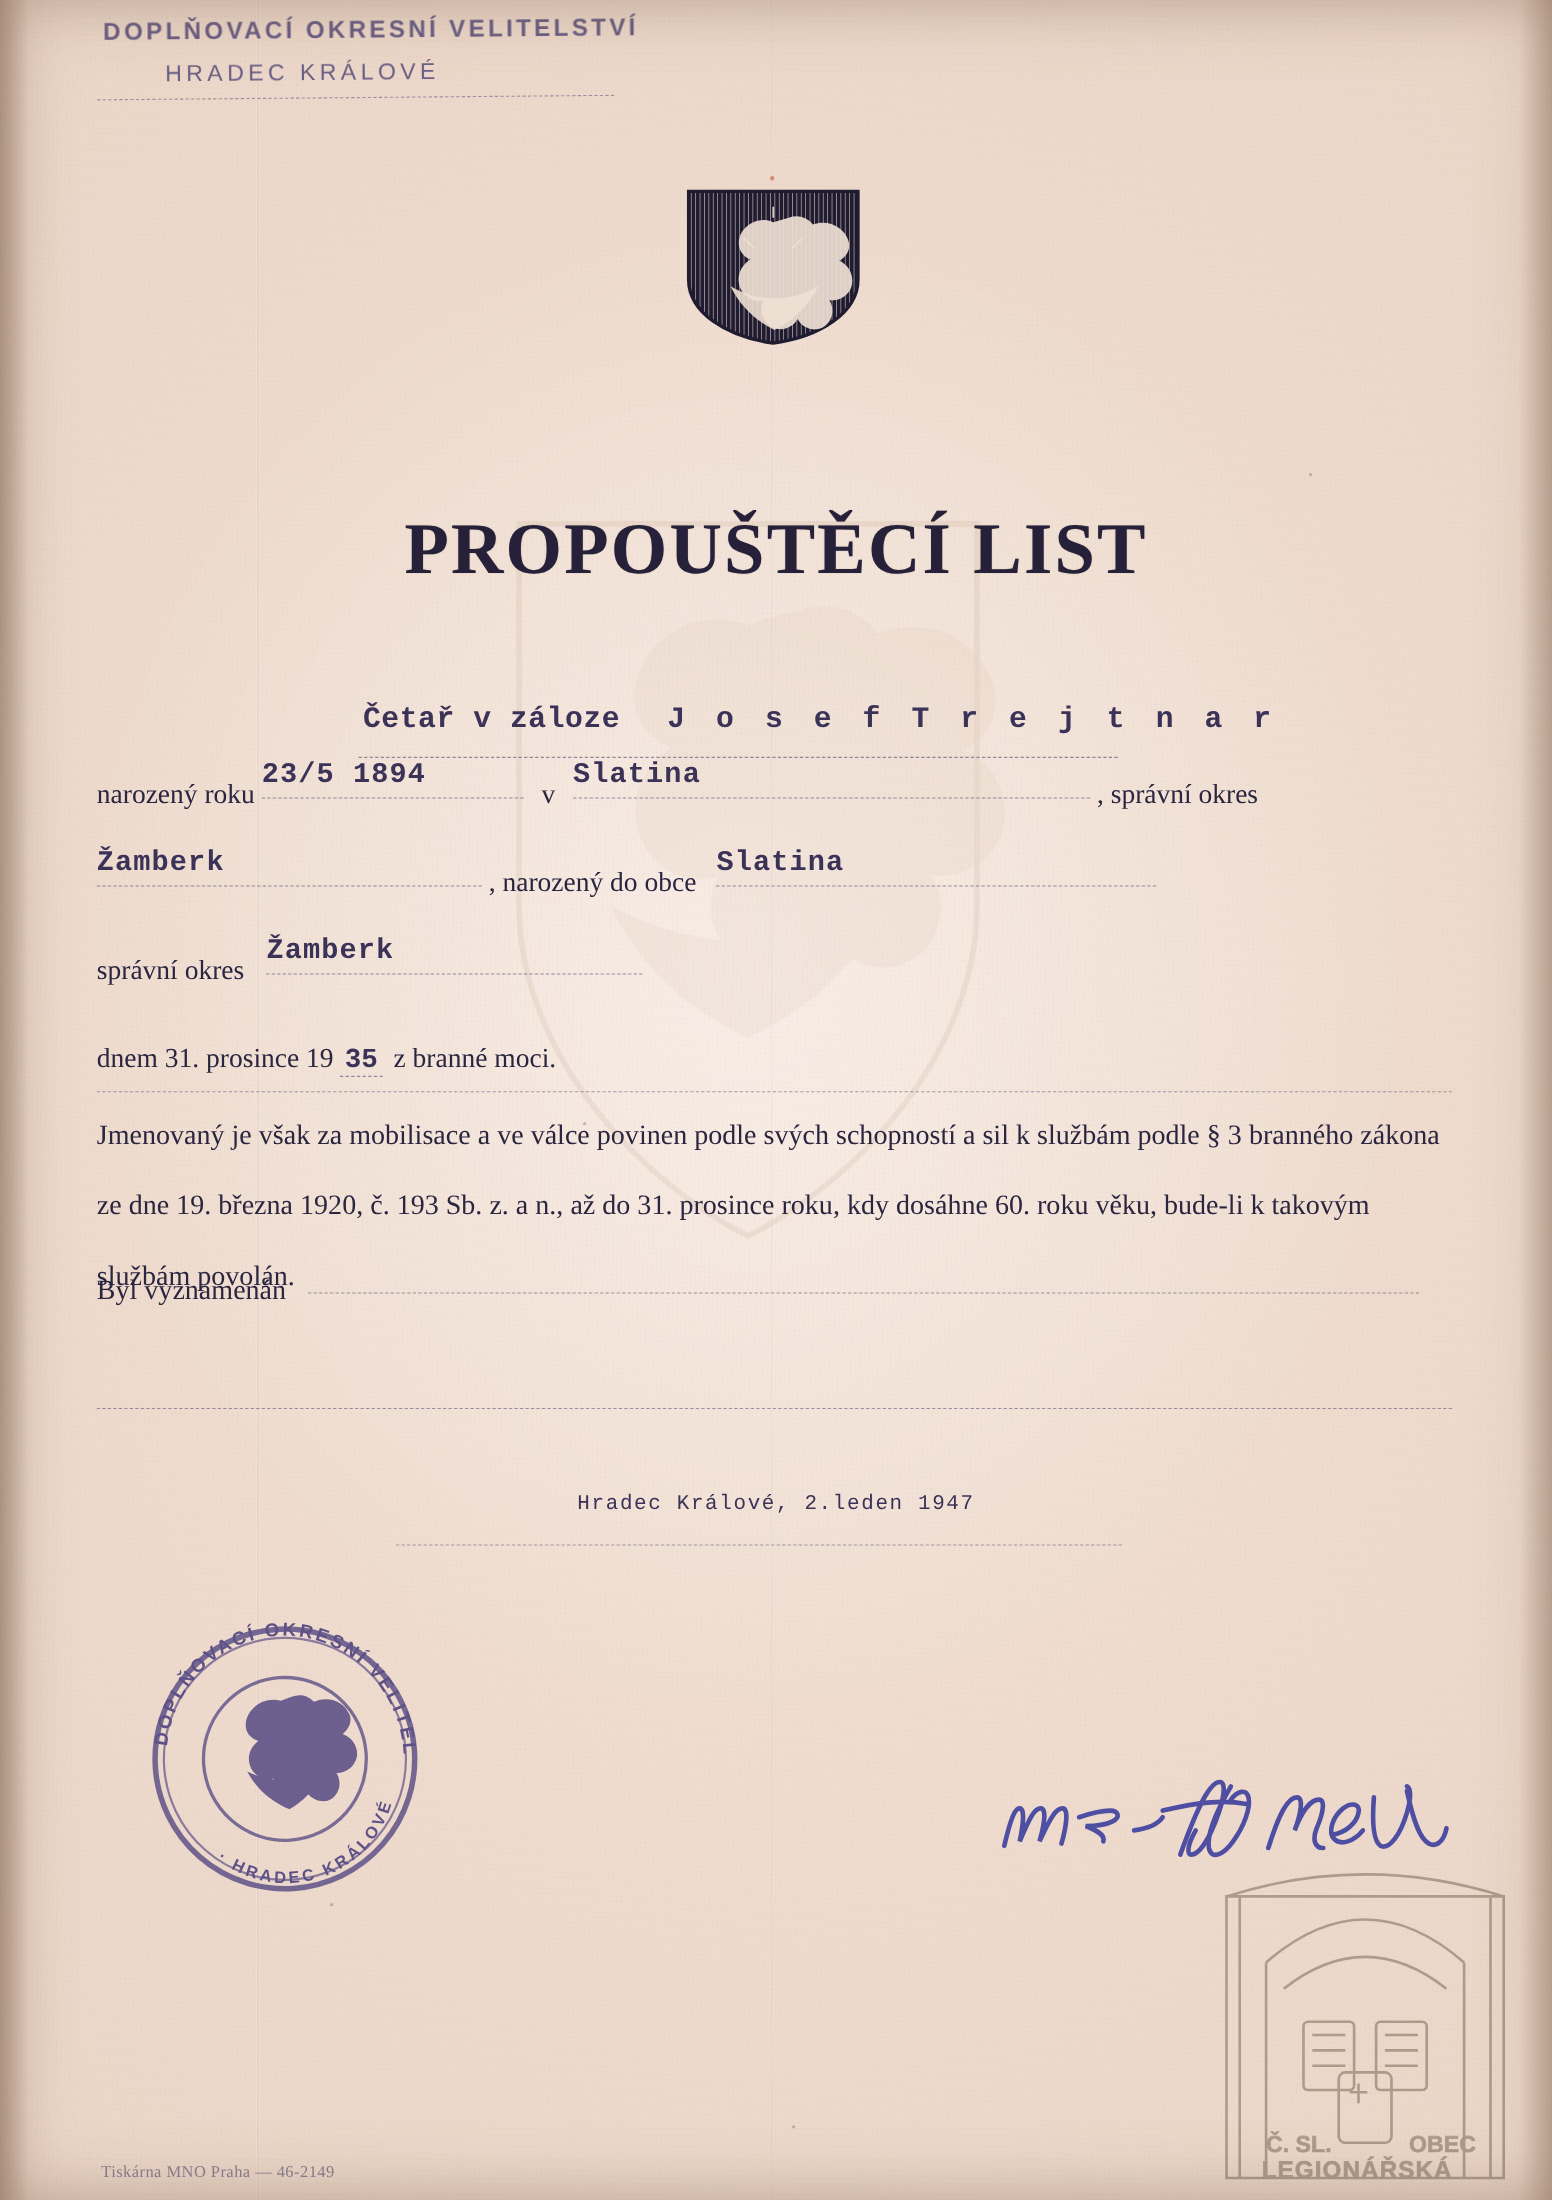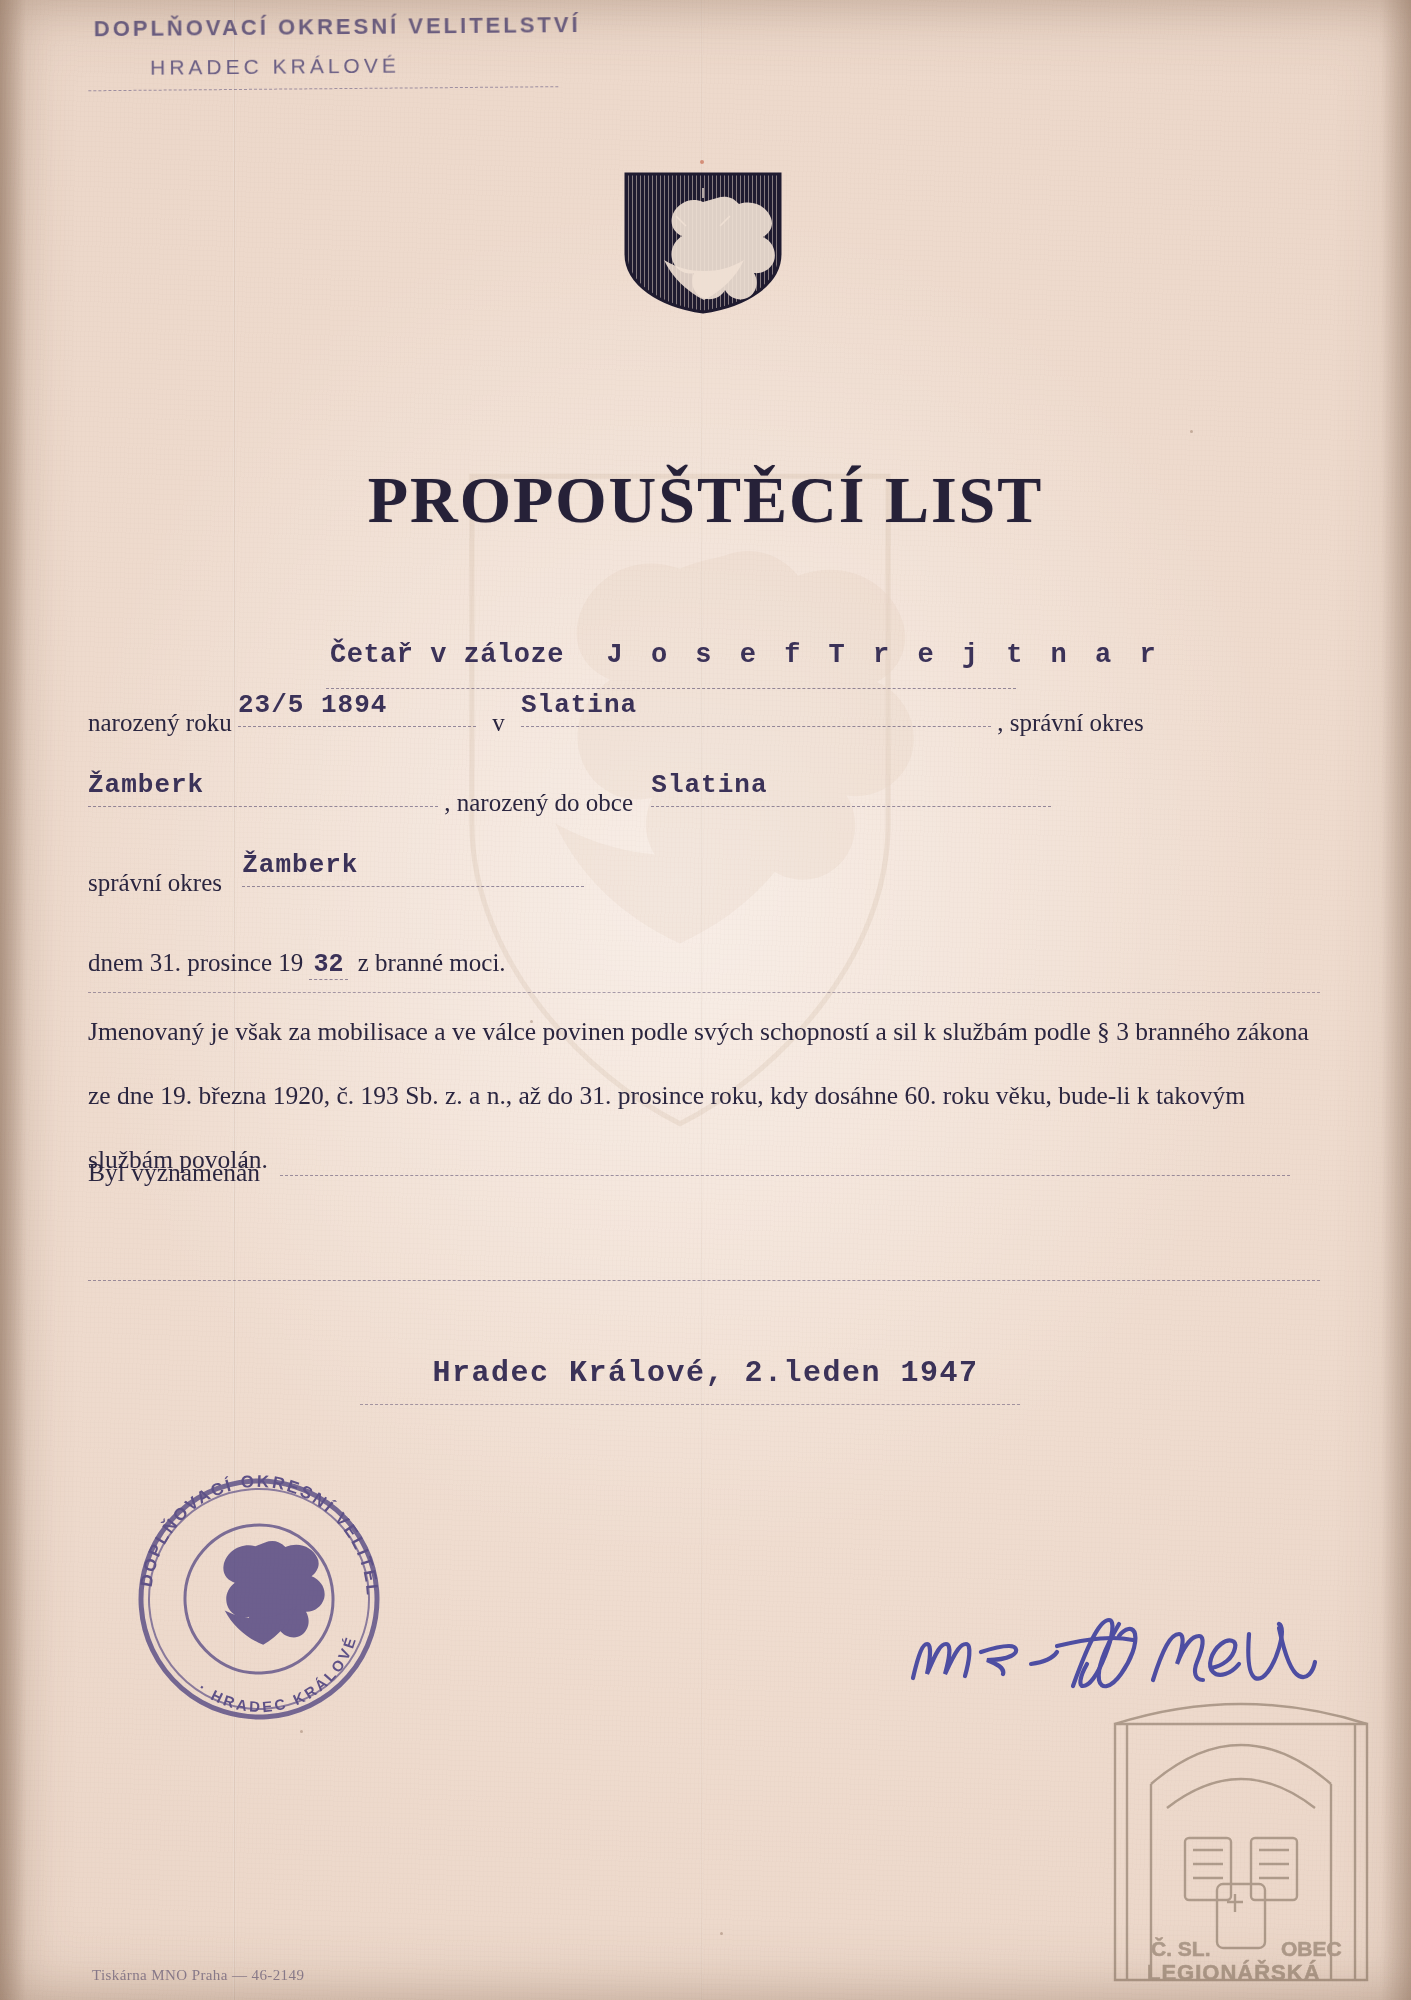--- a/index.html
+++ b/index.html
@@ -222,22 +222,22 @@
     width: 1232px;
     border-bottom: 1px dashed rgba(70,58,100,0.5);
   }
 
   .place-date {
     position: absolute;
     left: 0; right: 0;
     top: 1356px;
     text-align: center;
     font-family: "Liberation Mono", monospace;
-    font-weight: 700;
-    font-size: 30px;
+    font-weight: 400;
+    font-size: 19px;
     color: #3b3258;
     letter-spacing: 1.5px;
   }
   .place-date-rule {
     position: absolute;
     left: 360px;
     top: 1404px;
     width: 660px;
     border-bottom: 1px dashed rgba(70,58,100,0.45);
   }
@@ -375,21 +375,21 @@
 
   <div class="row r3">
     <span class="pr">správní okres</span>
     <span class="fill" style="width:342px; margin-left:14px;">
       <span class="val">Žamberk</span>
     </span>
   </div>
 
   <div class="row r4">
     <span class="pr">dnem 31. prosince 19</span>
-    <span class="inline-val">32</span>
+    <span class="inline-val">35</span>
     <span class="pr" style="margin-left:4px;">z branné moci.</span>
   </div>
 
   <div class="para-sep sep1"></div>
 
   <div class="para p1">Jmenovaný je však za mobilisace a ve válce povinen podle svých schopností a sil k službám podle § 3 branného zákona ze dne 19. března 1920, č. 193 Sb. z. a n., až do 31. prosince roku, kdy dosáhne 60. roku věku, bude-li k takovým službám povolán.</div>
 
   <div class="award-row">
     <span>Byl vyznamenán</span>
     <span class="award-dash"></span>

